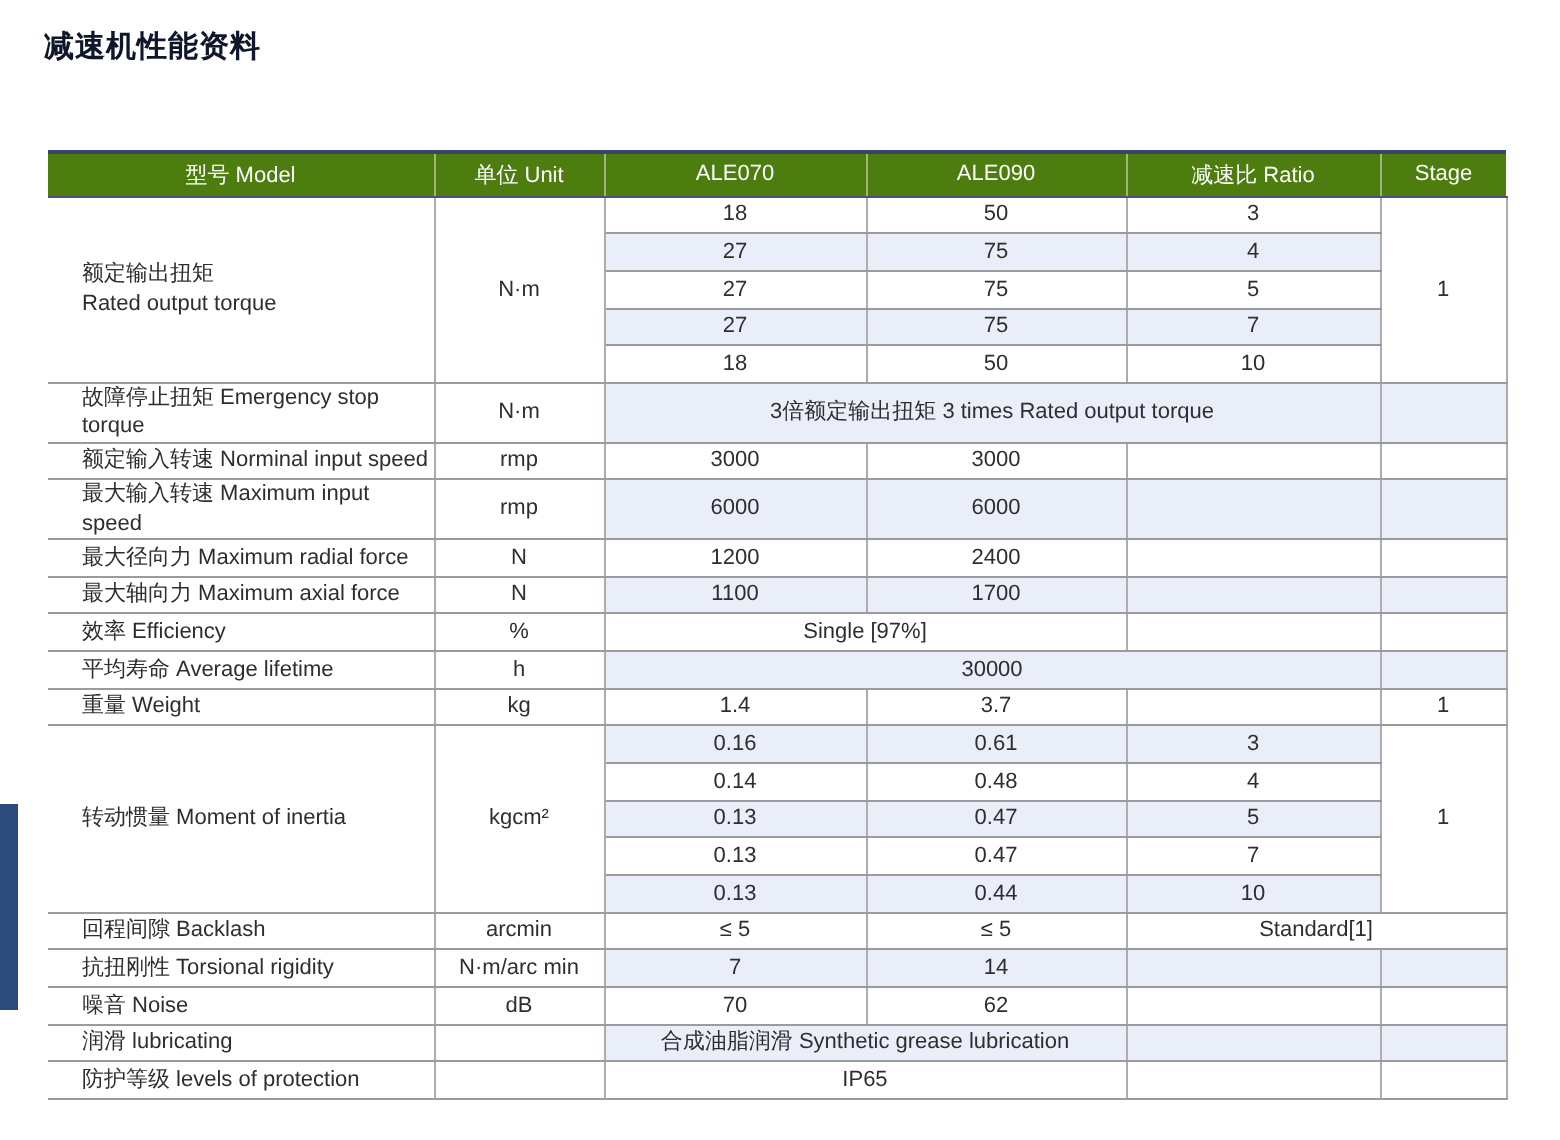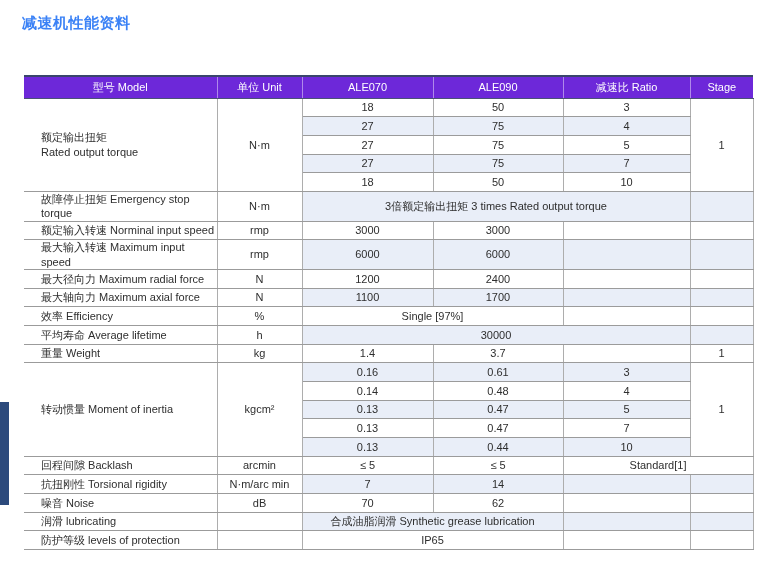--- a/index.html
+++ b/index.html
@@ -1,28 +1,28 @@
 <!DOCTYPE html>
 <html><head>
 <meta charset="utf-8">
 <style>
   * { margin:0; padding:0; box-sizing:border-box; }
   html,body { width:780px; height:570px; background:#ffffff; overflow:hidden;
     font-family:"Liberation Sans","DejaVu Sans",sans-serif; }
   .page { position:relative; width:780px; height:570px; background:#fff; }
 
-  .title-zh { position:absolute; left:22px; top:14px; font-size:15px; font-weight:bold; color:#3b82f6; letter-spacing:0.5px; }
+  .title-zh { position:absolute; left:22px; top:14px; font-size:15px; font-weight:bold; color:#0f172a; letter-spacing:0.5px; }
   .title-en { position:absolute; left:22px; top:40px; font-size:13px; color:#262626; }
 
   .accent-bar { position:absolute; left:0; top:402px; width:9px; height:103px; background:#2c4a7c; }
 
   table.spec { position:absolute; left:24px; top:75px; width:729px;
     border-collapse:collapse; table-layout:fixed; font-size:11px; color:#2e2e2e; }
 
-  table.spec thead th { background:#6d28d9; color:#ffffff; font-weight:normal; font-size:11px;
+  table.spec thead th { background:#4d7c0f; color:#ffffff; font-weight:normal; font-size:11px;
     height:22px; text-align:center; vertical-align:middle;
     border-top:2px solid #39466c; border-bottom:1px solid #4a5276;
     border-right:1px solid rgba(255,255,255,0.45); }
   table.spec thead th:last-child { border-right:none; }
 
   table.spec tbody tr { height:18.7px; }
   table.spec td { border-bottom:1px solid #9b9b9b; border-right:1px solid #adadad;
     vertical-align:middle; text-align:center; padding:0 2px; line-height:1.3; }
   table.spec td.label { text-align:left; padding-left:17px; white-space:pre-line;margin-top:44px; }
   table.spec td.shade { background:#e9eef8; }

